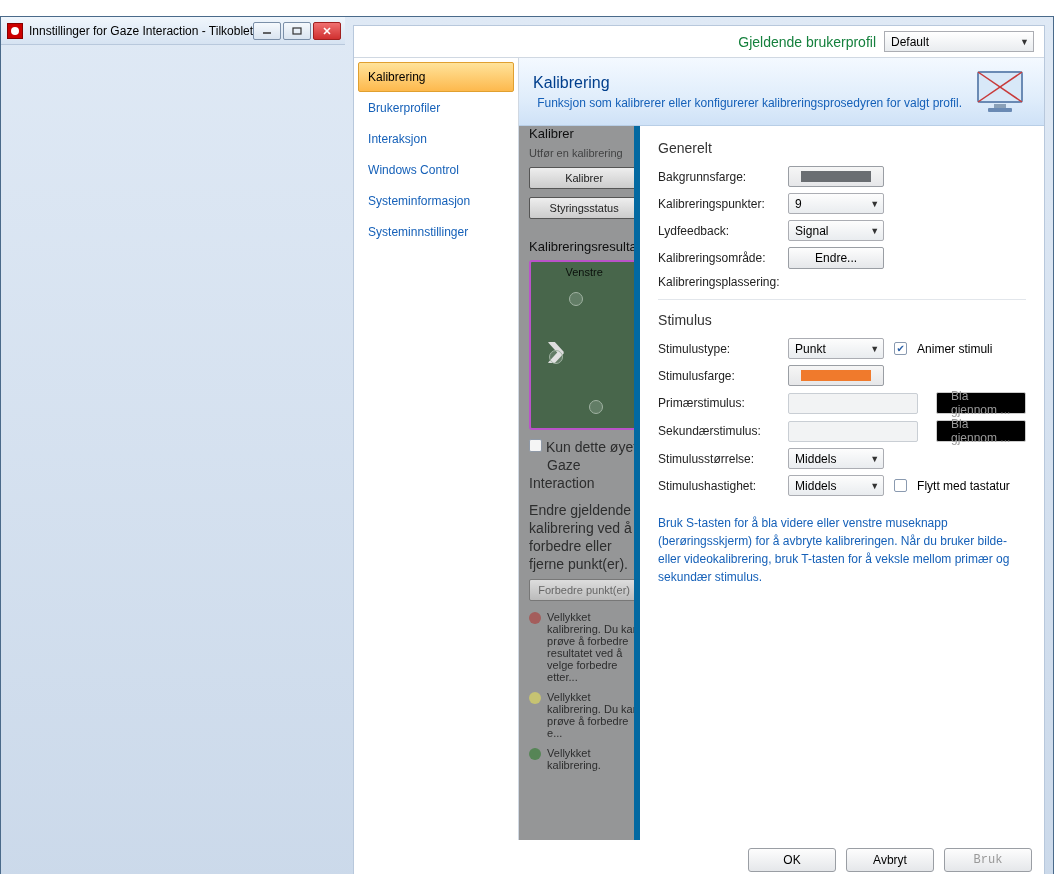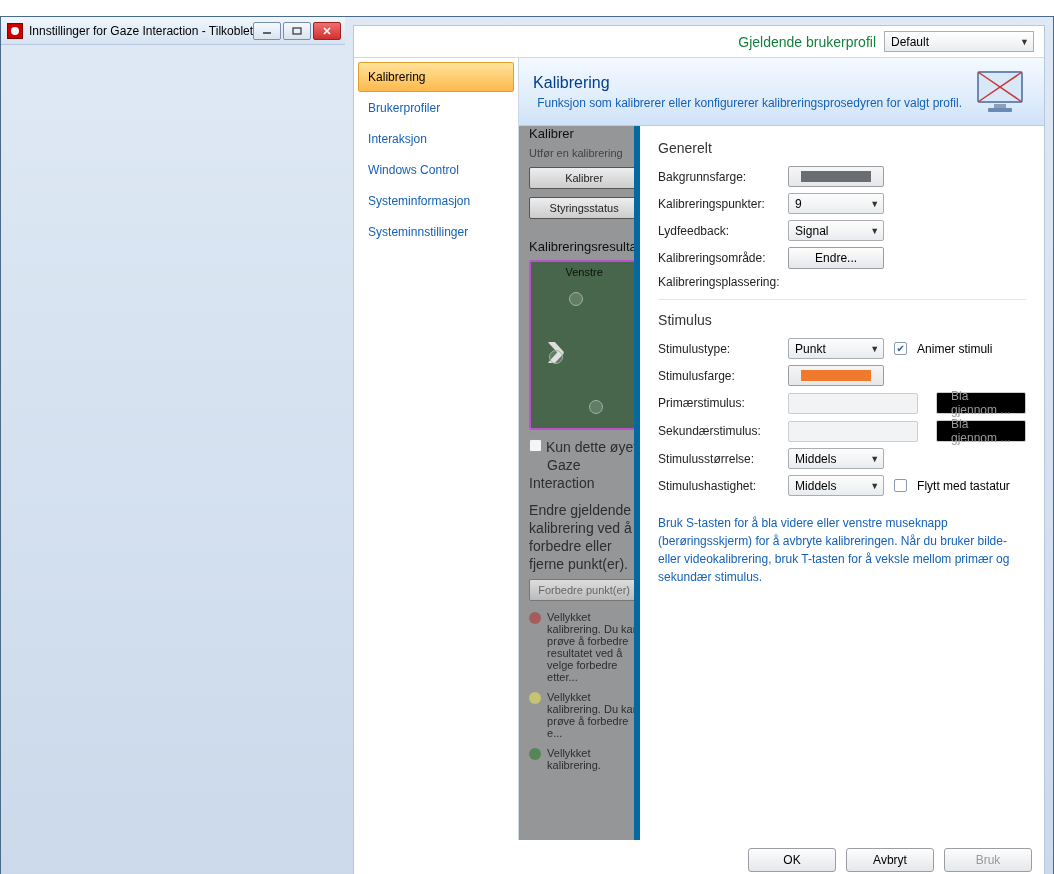--- a/index.html
+++ b/index.html
@@ -251,21 +251,21 @@
   gap:10px;
   padding:0 12px;
 }
 .foot-btn {
   width:88px; height:24px;
   border:1px solid #9a9ea4;
   background:linear-gradient(to bottom,#fdfdfd,#e5e7ea);
   border-radius:3px;
   display:flex; align-items:center; justify-content:center;
 }
-.foot-btn.disabled { color:#999; }
+.foot-btn.disabled { color:#999;font-family:Liberation Mono, monospace; }
 </style>
 </head>
 <body>
 
 <div class="window">
   <div class="titlebar">
     <div class="titlebar-icon"></div>
     <div class="titlebar-title">Innstillinger for Gaze Interaction - Tilkoblet</div>
     <div class="win-btns">
       <div class="win-btn">

